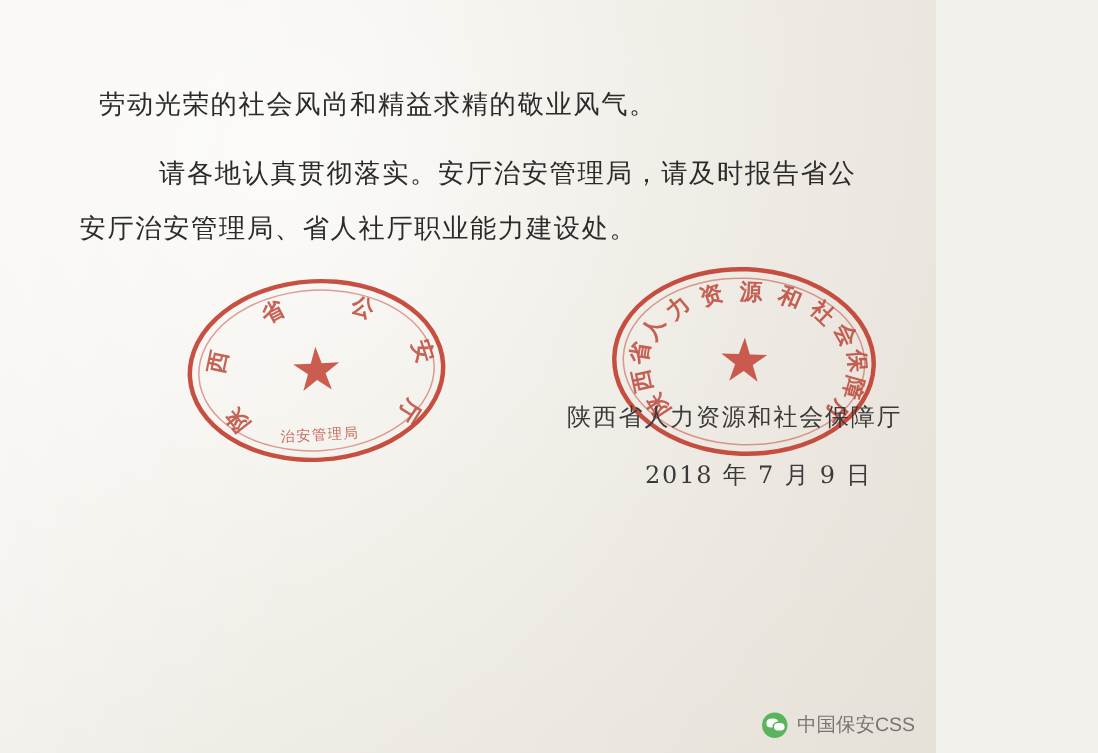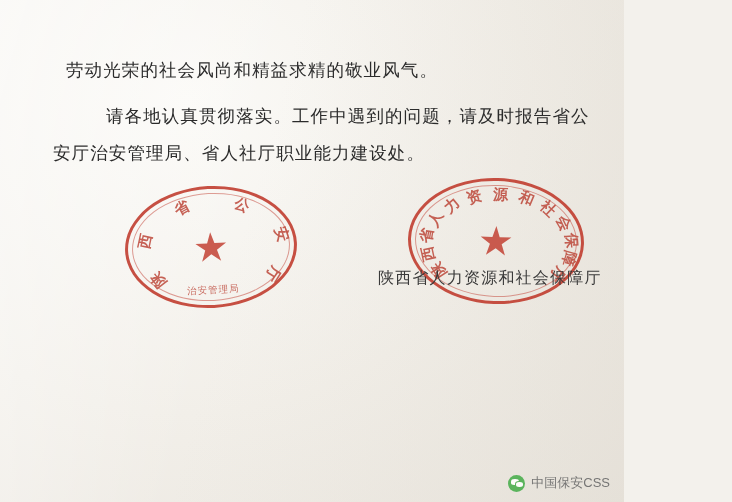--- a/index.html
+++ b/index.html
@@ -164,21 +164,21 @@
     border-radius: 45%;
     box-shadow: 0 0 0 1px #4caf50;
   }
 </style>
 </head>
 <body>
 
 <div id="page">
 
   <div class="body-text" id="line1">劳动光荣的社会风尚和精益求精的敬业风气。</div>
-  <div class="body-text" id="line2">请各地认真贯彻落实。工作中遇到的问题，请及时报告省公</div>
+  <div class="body-text" id="line2">请各地认真贯彻落实。安厅治安管理局，请及时报告省公</div>
   <div class="body-text" id="line3">安厅治安管理局、省人社厅职业能力建设处。</div>
 
   <div class="seal" id="seal-police">
     <div class="inner-ring"></div>
     <div class="seal-arc-text">
         <span class="arc-char" style="left: 28.6594px; top: 87.9581px; transform: translate(-50%, -50%) rotate(-125deg);">陕</span>
         <span class="arc-char" style="left: 18.3852px; top: 48.8355px; transform: translate(-50%, -50%) rotate(-75deg);">西</span>
         <span class="arc-char" style="left: 56.4167px; top: 18.4035px; transform: translate(-50%, -50%) rotate(-25deg);">省</span>
         <span class="arc-char" style="left: 115.583px; top: 18.4035px; transform: translate(-50%, -50%) rotate(25deg);">公</span>
         <span class="arc-char" style="left: 153.615px; top: 48.8355px; transform: translate(-50%, -50%) rotate(75deg);">安</span>
@@ -207,19 +207,20 @@
         <span class="arc-char" style="left: 157.81px; top: 74.9924px; transform: translate(-50%, -50%) rotate(104.167deg);">障</span>
         <span class="arc-char" style="left: 146.979px; top: 91.1052px; transform: translate(-50%, -50%) rotate(125deg);">厅</span>
       </div>
     <div class="seal-star">
         <span>★</span>
       </div>
     <div class="seal-bottom-text"></div>
   </div>
 
   <div class="sig" id="sig-hrss">陕西省人力资源和社会保障厅</div>
+  <div class="sig" id="sig-date">2018 年 7 月 9 日</div>
 
   <div id="footer-badge">
     <div id="wechat-icon"></div>
     <span>中国保安CSS</span>
   </div>
 
 </div>
 
 </body></html>

